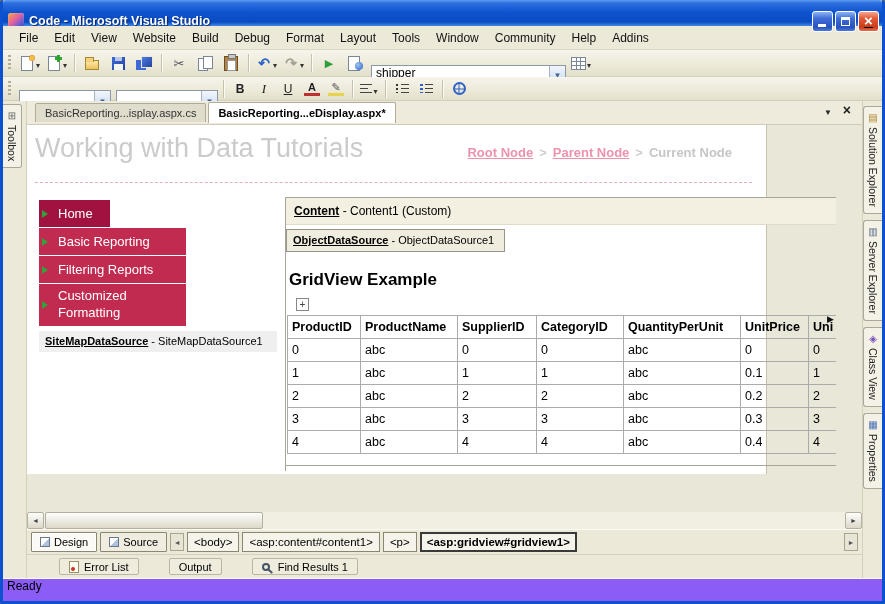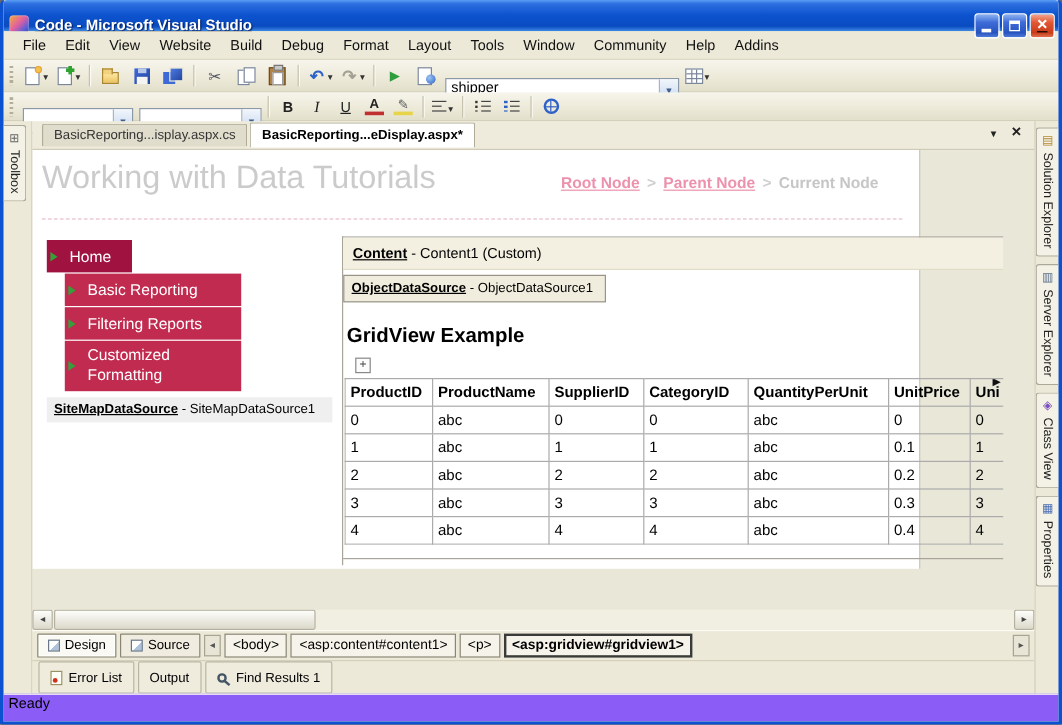--- a/index.html
+++ b/index.html
@@ -106,21 +106,21 @@
 .page{position:absolute;left:0;top:0;width:740px;height:349px;background:#fff;border-right:1px solid #C4C0AC;}
 .pg-title{position:absolute;left:8px;top:8px;font-size:27px;color:#CBCBCB;white-space:nowrap;}
 .breadcrumb{position:absolute;top:20px;right:34px;font-size:13px;font-weight:bold;display:flex;gap:6px;white-space:nowrap;}
 .bc-link{color:#ED92AC;text-decoration:underline;}
 .bc-sep{color:#CFCFCF;}
 .bc-current{color:#C6C6C6;}
 .divider{position:absolute;left:8px;right:14px;top:57px;border-top:1px dashed #E2ADBD;}
 .nav{position:absolute;left:12px;top:75px;width:200px;}
 .nav-item{position:relative;color:#fff;font-size:13px;display:flex;align-items:center;padding-left:19px;margin-bottom:1px;}
 .nav-home{width:71px;height:27px;background:#A01240;}
-.nav-sub{margin-left:15px;width:147px;height:27px;background:#C12B50;}
+.nav-sub{width:147px;height:27px;background:#C12B50;}
 .nav-tall{height:42px;line-height:1.3;}
 .nav-marker{position:absolute;left:3px;top:50%;transform:translateY(-50%);width:0;height:0;border-left:6px solid #35A03A;border-top:4px solid transparent;border-bottom:4px solid transparent;}
 .sitemap-box{position:absolute;left:12px;top:206px;width:238px;height:21px;background:#EFEFEF;font-size:11px;line-height:21px;padding-left:6px;color:#000;white-space:nowrap;overflow:hidden;}
 .bold{font-weight:bold;text-decoration:underline;}
 .content-panel{position:absolute;left:258px;top:72px;width:551px;height:274px;border-left:1px solid #A8A49A;border-top:1px solid #A8A49A;}
 .content-header{height:27px;background:#F4F0E1;border-bottom:1px solid #E0DCC8;font-size:12px;line-height:26px;padding-left:8px;white-space:nowrap;}
 .ods-box{position:absolute;left:0;top:31px;height:23px;background:#F1EDDE;border:1px solid #98948A;font-size:11px;line-height:21px;padding:0 10px 0 6px;white-space:nowrap;}
 .gv-title{position:absolute;left:3px;top:72px;font-size:17px;font-weight:bold;color:#000;white-space:nowrap;}
 .move-handle{position:absolute;left:10px;top:100px;width:13px;height:13px;border:1px solid #888;background:#FCFCFC;font-size:10px;line-height:11px;text-align:center;color:#444;}
 .move-handle::before{content:"+";}
@@ -149,21 +149,21 @@
 .navbtn{width:14px;height:18px;border:1px solid #A8A492;background:#E8E5D6;display:flex;align-items:center;justify-content:center;color:#555;}
 .navbtn::before{font-size:7px;}
 .nb-l::before{content:"◄";}
 .nb-r::before{content:"►";}
 .tagbtn{height:20px;display:flex;align-items:center;padding:0 6px;border:1px solid #8A8674;background:#F5F3EA;font-size:11.5px;color:#000;white-space:nowrap;}
 .tagbtn.sel{border:2px solid #3A3A38;padding:0 5px;font-weight:bold;}
 .vb-spacer{flex:1;}
 
 
 .panelbar{flex:0 0 24px;background:#ECE9D8;display:flex;align-items:center;gap:3px;padding:0 5px;border-top:1px solid #D4D0BC;}
-.ptab{height:27px;display:flex;align-items:center;gap:5px;padding:0 9px;font-size:11px;border:1px solid #BAB6A4;background:#EFECDE;border-radius:2px;white-space:nowrap;}
+.ptab{height:17px;display:flex;align-items:center;gap:5px;padding:0 9px;font-size:11px;border:1px solid #BAB6A4;background:#EFECDE;border-radius:2px;white-space:nowrap;margin-left:27px;}
 .i-errlist{width:10px;height:12px;background:#FFFEF4;border:1px solid #9A9066;position:relative;}
 .i-errlist::after{content:"";position:absolute;left:1px;bottom:1px;width:4px;height:4px;border-radius:50%;background:#D03020;}
 .i-find{width:8px;height:8px;border:2px solid #445566;border-radius:50%;position:relative;margin-right:3px;}
 .i-find::after{content:"";position:absolute;width:6px;height:2px;background:#445566;right:-5px;bottom:-3px;transform:rotate(40deg);}
 
 
 .statusbar{flex:0 0 23px;background:#8b5cf6;display:flex;align-items:flex-start;padding-left:4px;font-size:12px;color:#000;border-top:1px solid #FBFAF4;}
 </style>
 </head>
 <body>

